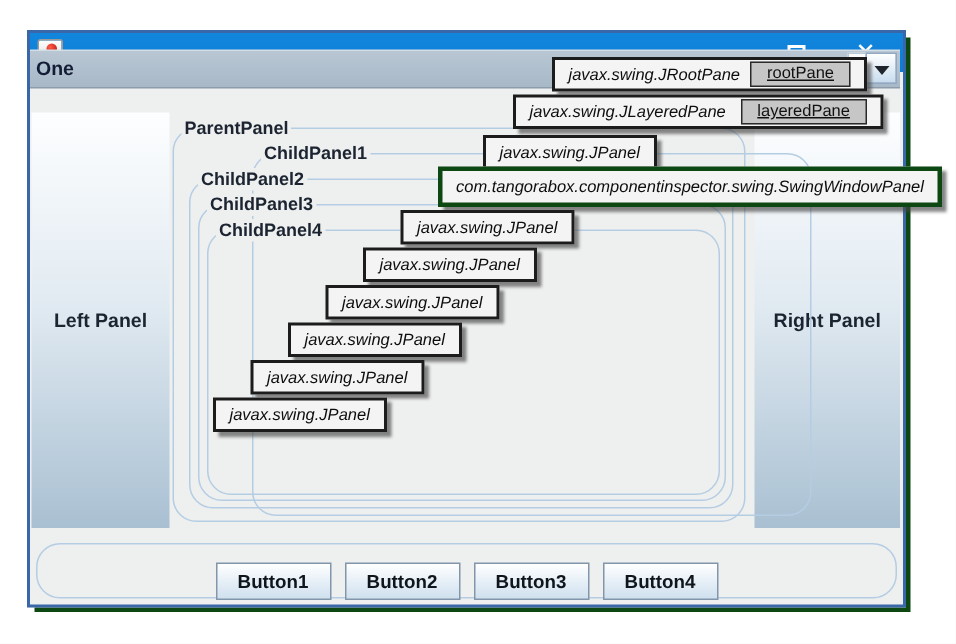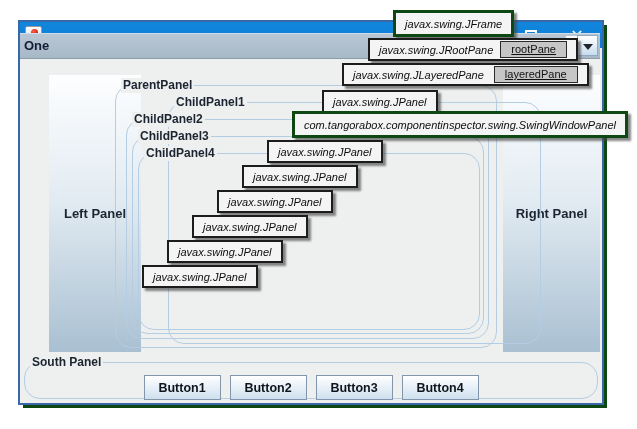--- a/index.html
+++ b/index.html
@@ -39,21 +39,21 @@
   .combo-arrow-btn { position:absolute; right:2px; top:1px; bottom:2px; width:21px;
                      background:linear-gradient(#ffffff,#c8dcee);
                      border:1px solid #93a9c3; }
   .chevron { position:absolute; left:5px; top:8px; width:0; height:0;
              border-left:5px solid transparent; border-right:5px solid transparent;
              border-top:6px solid #20242c; }
 
   
   .grad-panel { position:absolute; background:linear-gradient(#fdfeff 0%,#e2ebf2 45%,#a9c0d2 100%);
                 display:flex; align-items:center; justify-content:center; }
-  .left-panel  { left:1px;  top:53px; width:92px;  height:277px;margin-left:28px; }
+  .left-panel  { left:1px;  top:53px; width:92px;  height:277px; }
   .right-panel { left:483px; top:53px; width:97px; height:277px; }
   .panel-label { font-size:13px; font-weight:bold; color:#1b2430; }
 
   
   .titled { position:absolute; border:1px solid #b5cde3; border-radius:16px; }
   .titled .t-label { position:absolute; left:5px; top:-8px; background:#eeefef;
                      padding:0 2px; font-size:12px; font-weight:bold; color:#1b2430;
                      line-height:15px; white-space:nowrap; }
   .np0 { left:95px;  top:63px;  width:382px; height:263px; }
   .np1 { left:100px; top:80px;  width:373px; height:242px;margin-left:48px; }
@@ -121,34 +121,30 @@
       <span class="t-label">ChildPanel2</span>
     </div>
     <div class="titled np3">
       <span class="t-label">ChildPanel3</span>
     </div>
     <div class="titled np4">
       <span class="t-label">ChildPanel4</span>
     </div>
 
     <div class="titled south-box">
-      <span class="t-label">South Panel</span>
       <div class="south-buttons">
         <button class="jbutton">Button1</button>
         <button class="jbutton">Button2</button>
         <button class="jbutton">Button3</button>
         <button class="jbutton">Button4</button>
       </div>
     </div>
 
   </div>
 
-  <div class="tip green" style="left:393px; top:10px;">
-    <span>javax.swing.JFrame</span>
-  </div>
 
   <div class="tip" style="left:368px; top:38px;">
     <span>javax.swing.JRootPane</span>
     <span class="badge">rootPane</span>
   </div>
 
   <div class="tip" style="left:342px; top:63px;gap:10px;">
     <span>javax.swing.JLayeredPane</span>
     <span class="badge">layeredPane</span>
   </div>

